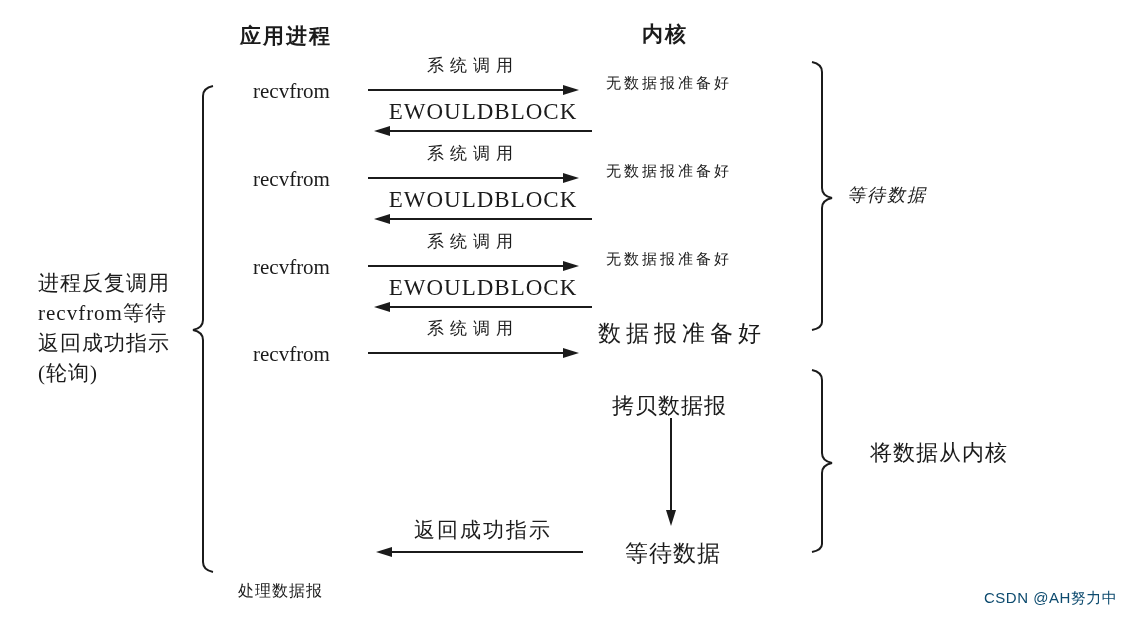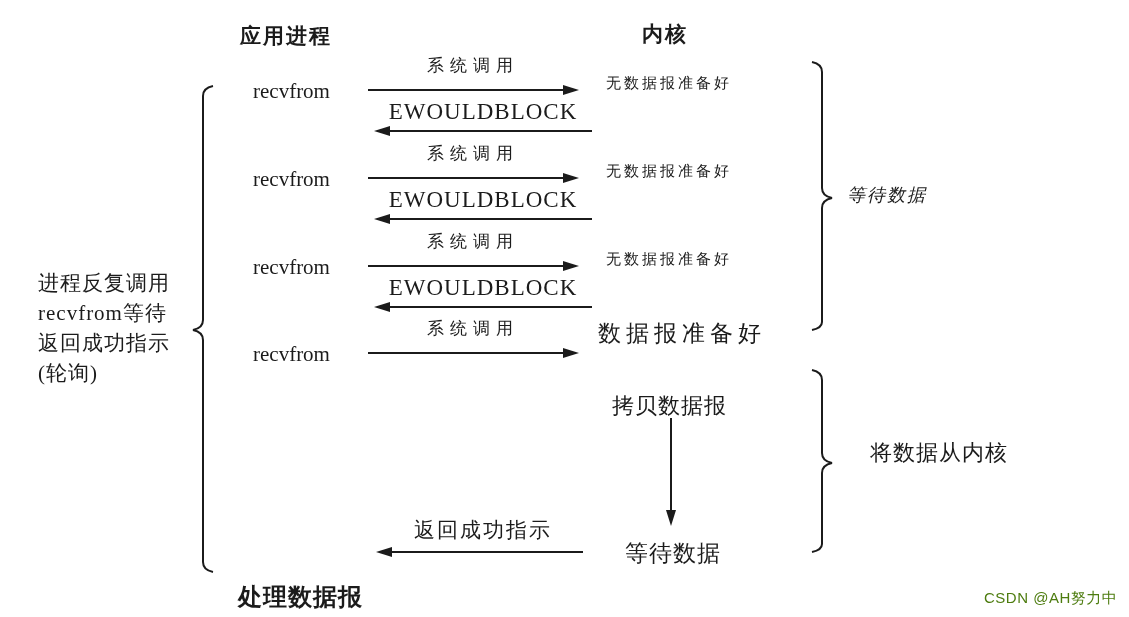--- a/index.html
+++ b/index.html
@@ -9,25 +9,25 @@
   }
   .t{position:absolute;white-space:nowrap;color:#1b1b1b;}
   .hdr{font-weight:bold;font-size:21px;letter-spacing:2px;}
   .recv{font-size:21px;}
   .syslab{font-size:17px;letter-spacing:6px;width:210px;text-align:center;}
   .ewlab{font-size:23px;letter-spacing:1px;width:230px;text-align:center;}
   .kstate{font-size:15px;letter-spacing:3px;}
   .kstate4{font-size:23px;letter-spacing:5px;}
   .copylab{font-size:22px;letter-spacing:1px;}
   .retlab{font-size:21px;letter-spacing:2px;width:210px;text-align:center;}
-  .proclab{font-size:24px;letter-spacing:1px;font-weight:700;}
+  .proclab{font-size:16px;letter-spacing:1px;font-weight:400;}
   .note{font-size:21px;letter-spacing:1px;line-height:30px;}
   .bracelab{font-size:18px;letter-spacing:2px;font-style:italic;}
   .bracelab2{font-size:22px;letter-spacing:1px;line-height:26px;text-align:center;width:182px;}
-  .wm{font-family:"Liberation Sans","DejaVu Sans",sans-serif;font-size:15px;color:#4d7c0f;letter-spacing:0.5px;}
+  .wm{font-family:"Liberation Sans","DejaVu Sans",sans-serif;font-size:15px;color:#0c4a6e;letter-spacing:0.5px;}
   svg{position:absolute;left:0;top:0;}
   .ink{stroke:#1b1b1b;stroke-width:2;fill:none;}
   .inkfill{fill:#1b1b1b;stroke:none;}
 </style>
 </head>
 <body>
 
 <div class="stage">
 
   <svg width="1129" height="617" viewBox="0 0 1129 617">

